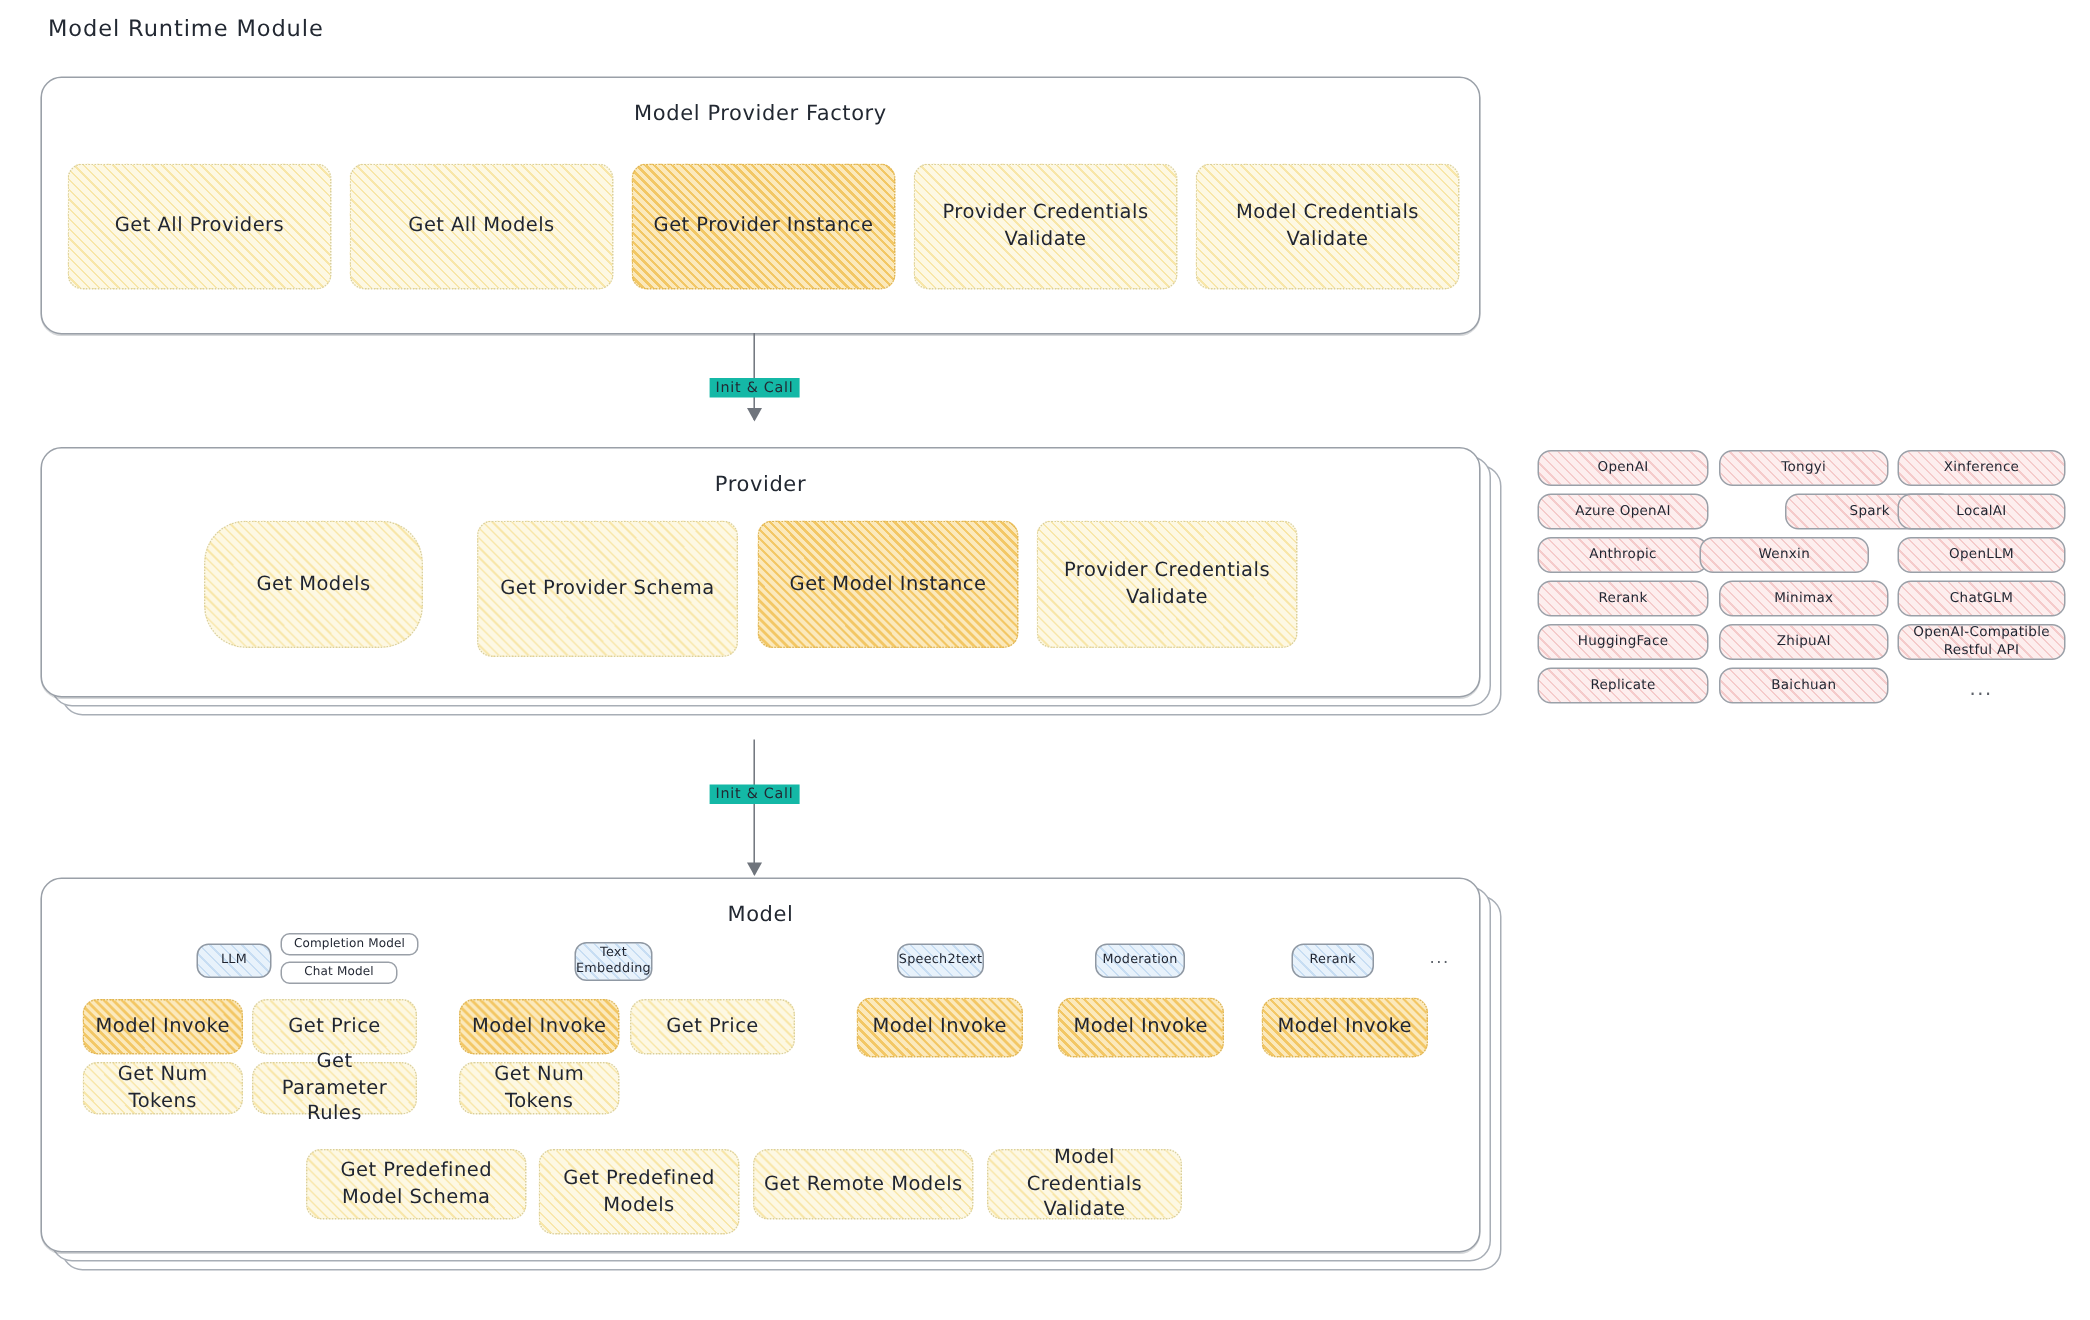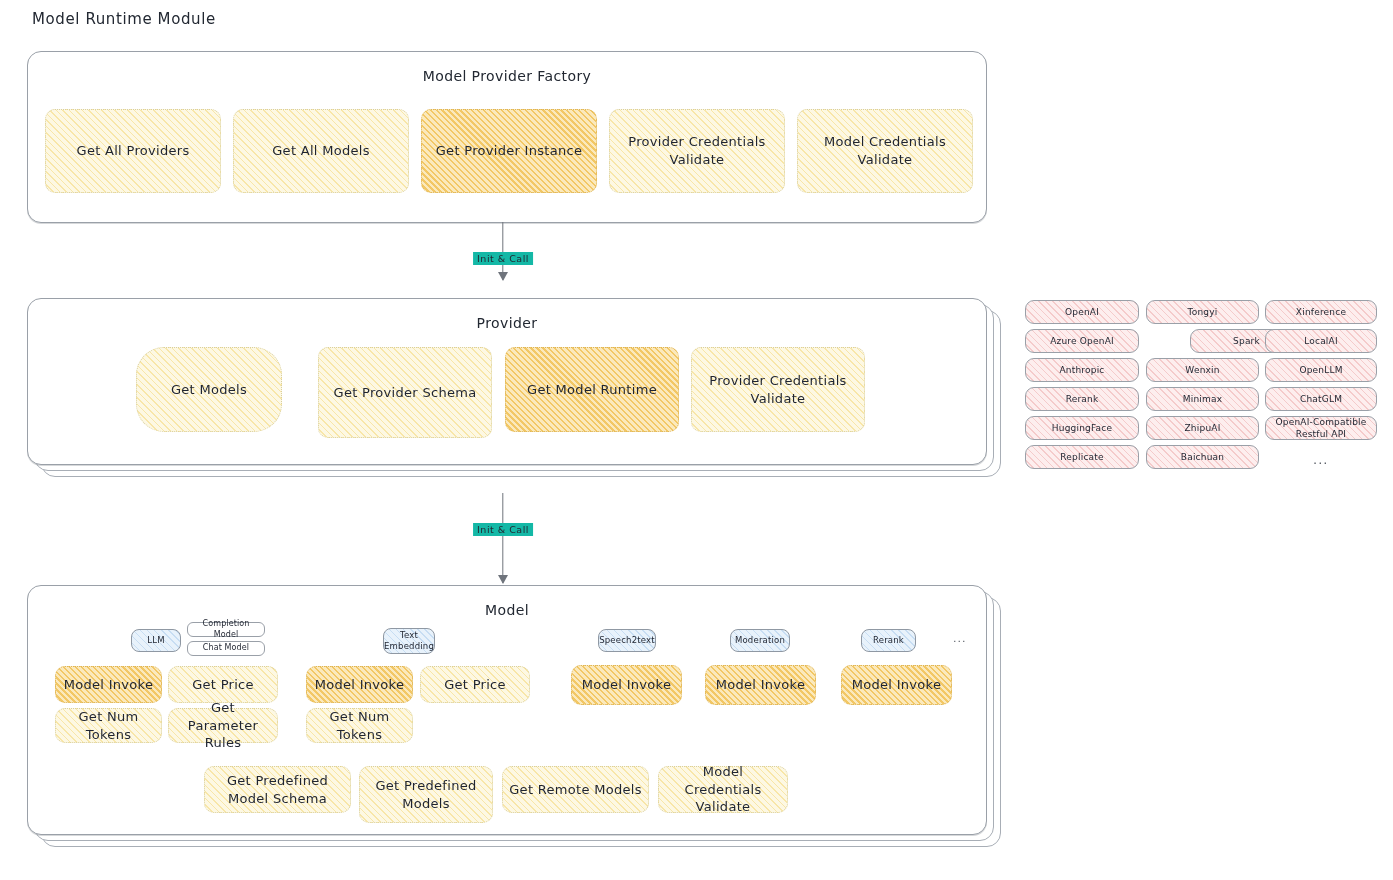--- a/index.html
+++ b/index.html
@@ -162,21 +162,21 @@
   <div class="container" style="left:27px;top:298px;width:958px;height:165px;">
     <div class="ctitle">Provider</div>
 
     <div class="node cream" style="left:108px;top:48px;width:146px;height:85px;border-radius:28px;">
       <span>Get Models</span>
     </div>
     <div class="node cream" style="left:290px;top:48px;width:174px;height:91px;">
       <span>Get Provider Schema</span>
     </div>
     <div class="node gold" style="left:477px;top:48px;width:174px;height:85px;">
-      <span>Get Model Runtime</span>
+      <span>Get Model Instance</span>
     </div>
     <div class="node cream" style="left:663px;top:48px;width:174px;height:85px;">
       <span>Provider Credentials Validate</span>
     </div>
   </div>
 
   <div style="position:absolute;left:1025px;top:300px;">
 
     <div class="node pink" style="left:0px;top:0px;width:114px;height:24px;">
       <span>OpenAI</span>
@@ -196,21 +196,21 @@
     <div class="node pink" style="left:0px;top:145px;width:114px;height:24px;">
       <span>Replicate</span>
       </div>
 
     <div class="node pink" style="left:121px;top:0px;width:113px;height:24px;">
       <span>Tongyi</span>
       </div>
     <div class="node pink" style="left:121px;top:29px;width:113px;height:24px;margin-left:44px;">
       <span>Spark</span>
       </div>
-    <div class="node pink" style="left:121px;top:58px;width:113px;height:24px;">
+    <div class="node pink" style="left:108px;top:58px;width:113px;height:24px;">
       <span>Wenxin</span>
       </div>
     <div class="node pink" style="left:121px;top:87px;width:113px;height:24px;">
       <span>Minimax</span>
       </div>
     <div class="node pink" style="left:121px;top:116px;width:113px;height:24px;">
       <span>ZhipuAI</span>
       </div>
     <div class="node pink" style="left:121px;top:145px;width:113px;height:24px;">
       <span>Baichuan</span>
@@ -242,21 +242,21 @@
   <div class="arrow-label" style="left:503px;top:523px;">Init &amp; Call</div>
 
   <div class="stack" style="left:41px;top:597px;width:958px;height:248px;"></div>
   <div class="stack" style="left:34px;top:591px;width:958px;height:248px;"></div>
   <div class="container" style="left:27px;top:585px;width:958px;height:248px;">
     <div class="ctitle">Model</div>
 
     <div class="node blue" style="left:103px;top:43px;width:50px;height:23px;">
       <span>LLM</span>
     </div>
-    <div class="node plain" style="left:159px;top:36px;width:78px;height:15px;">
+    <div class="node plain" style="left:159px;top:36px;width:92px;height:15px;">
       <span>Completion Model</span>
     </div>
     <div class="node plain" style="left:159px;top:55px;width:78px;height:15px;">
       <span>Chat Model</span>
     </div>
 
     <div class="node gold" style="left:27px;top:80px;width:107px;height:37px;">
       <span>Model Invoke</span>
     </div>
     <div class="node cream" style="left:140px;top:80px;width:110px;height:37px;">

